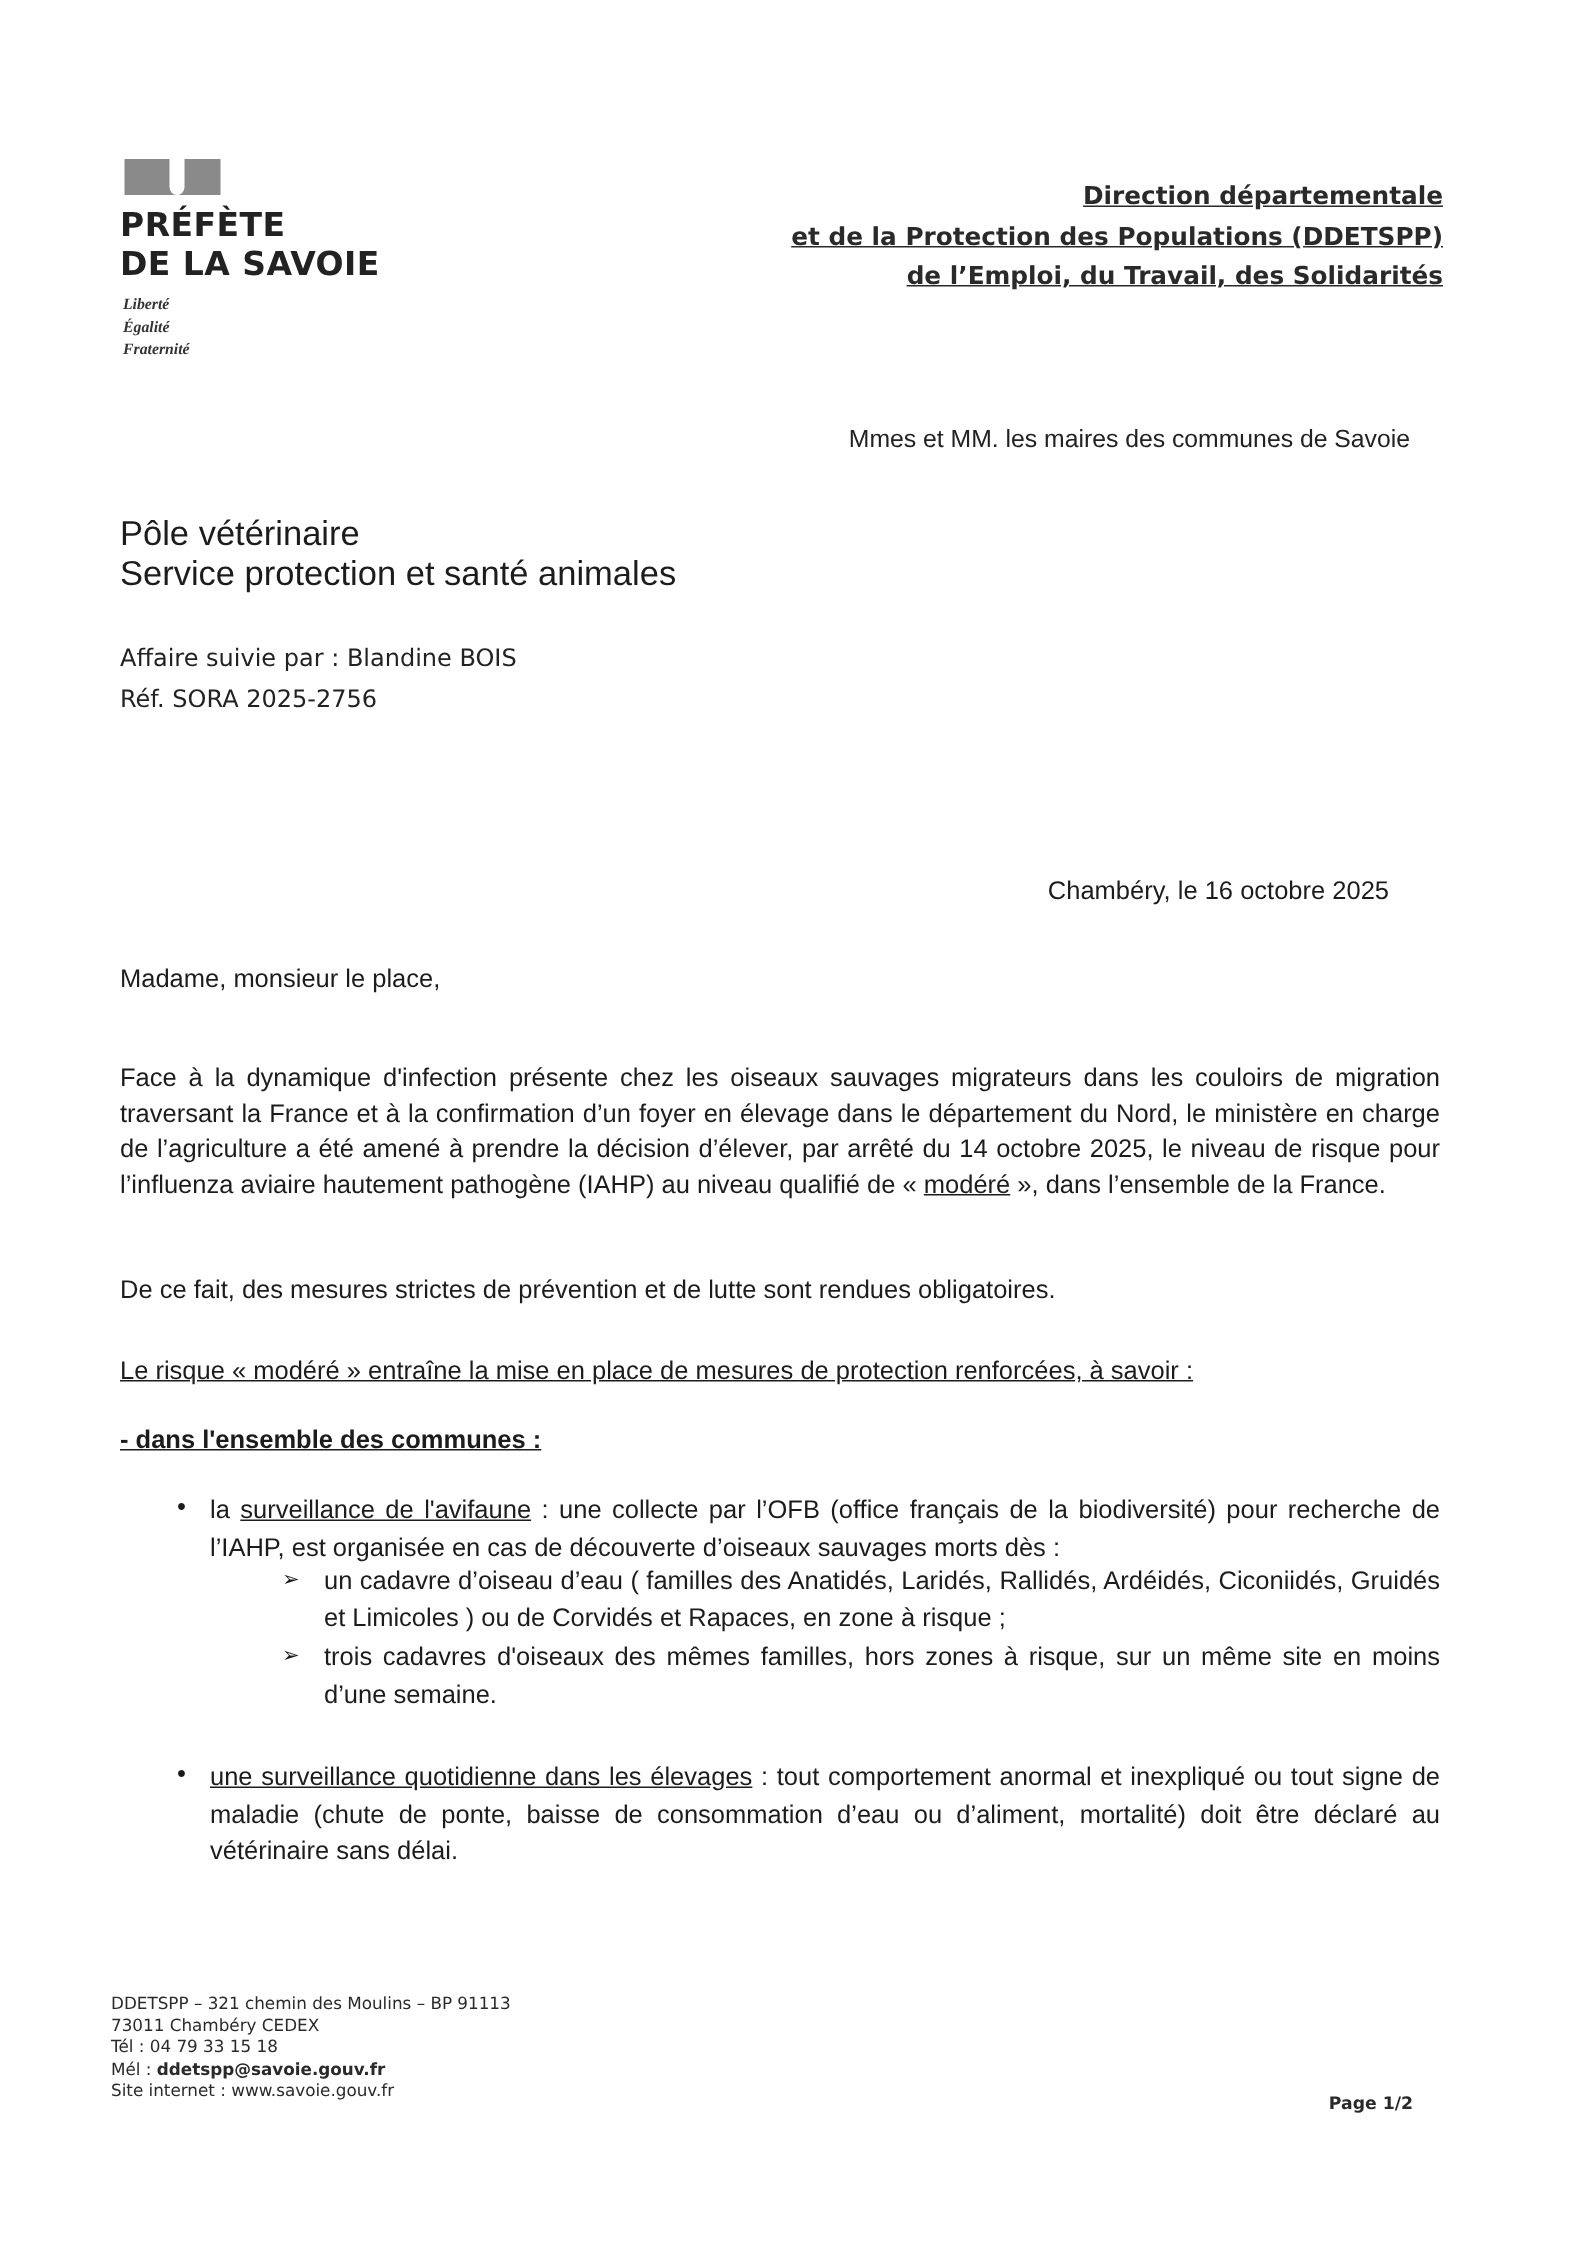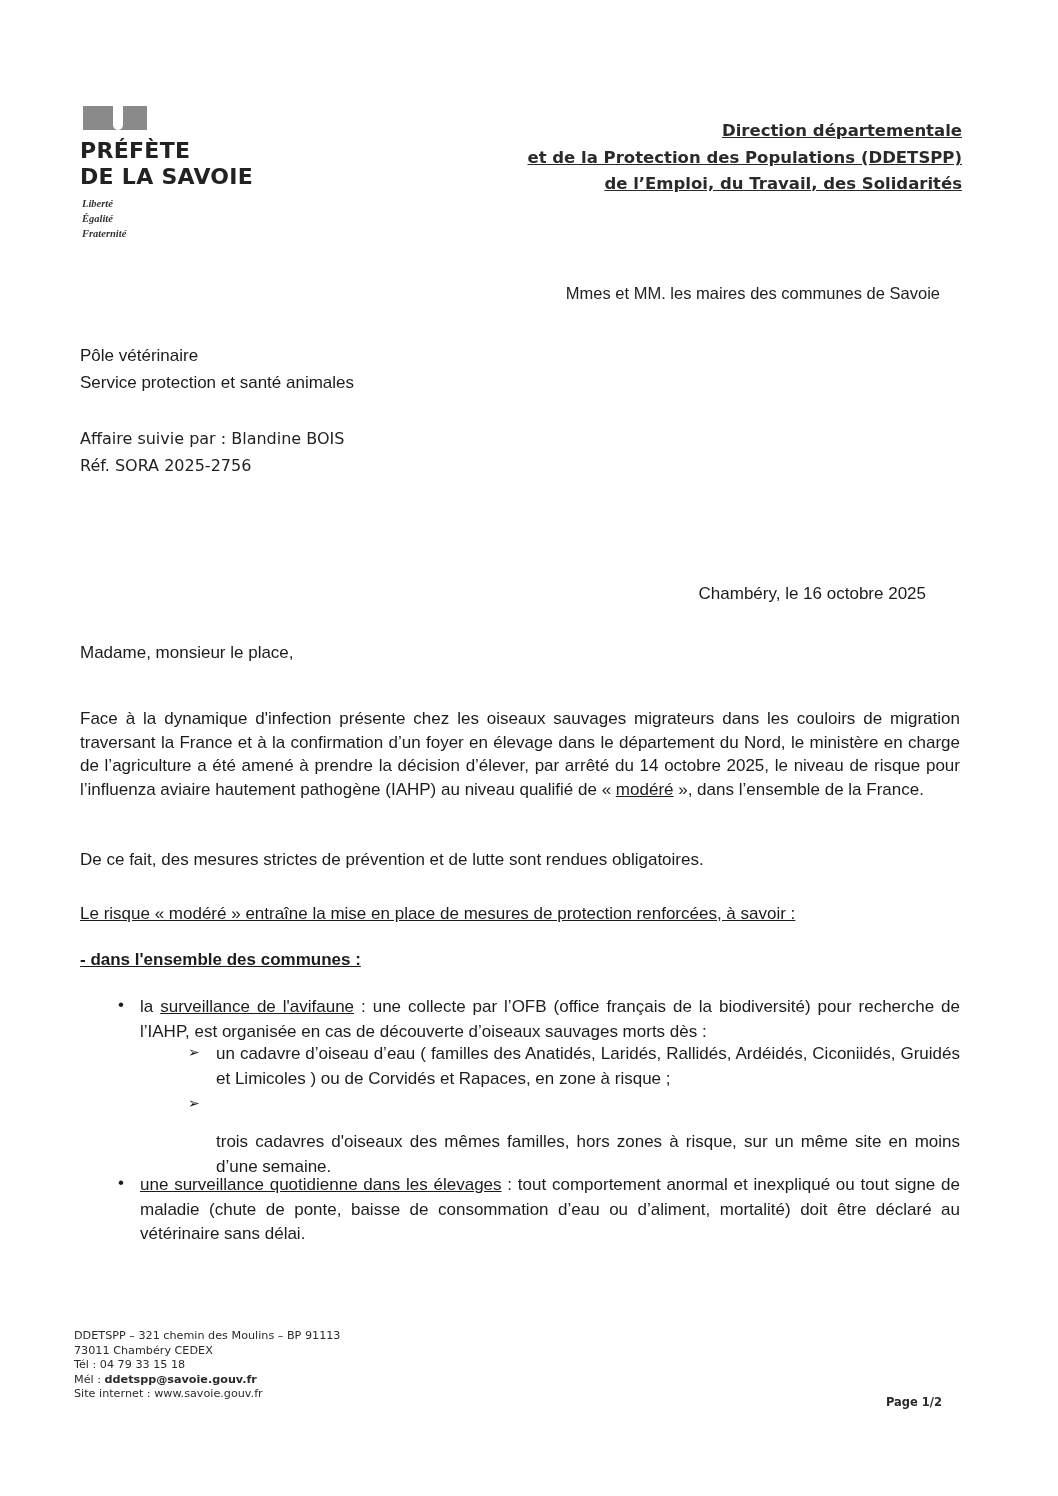--- a/index.html
+++ b/index.html
@@ -6,21 +6,21 @@
   body { width:1058px; height:1496px; position:relative; overflow:hidden; color:#1c1c1c;
          font-family:"Liberation Sans", sans-serif; }
   .abs { position:absolute; }
   
   .logo-flag { left:83px; top:106px; width:64px; height:24px; background:#8a8a8a; }
   .logo-flag .cut { position:absolute; left:30px; top:0; width:10px; height:24px; background:#fff; border-radius:0 0 6px 6px; }
   .logo-title { left:80px; top:138px; font-family:"DejaVu Sans", sans-serif; font-weight:bold; font-size:22px; line-height:26px; color:#222; letter-spacing:0.3px; }
   .motto { left:82px; top:196px; font-family:"Liberation Serif", serif; font-style:italic; font-weight:bold; font-size:10.5px; line-height:15px; color:#333; }
   .direction { right:96px; top:118px; text-align:right; font-family:"DejaVu Sans", sans-serif; font-weight:bold; font-size:16.5px; line-height:26.5px; color:#2a2a2a;text-decoration:underline; }
   .recipient { right:118px; top:284px; font-size:16.5px; color:#222; }
-  .service { left:80px; top:342px; font-size:17px; line-height:27px; }
+  .service { left:80px; top:342px; font-size:23px; line-height:27px; }
   .contact { left:80px; top:451px; font-family:"DejaVu Sans", sans-serif; font-size:16px; line-height:27px; color:#222; }
   .contact a { color:#222; text-decoration:underline; }
   .date { right:132px; top:584px; font-size:17px; }
   .greeting { left:80px; top:643px; font-size:17px; }
   .para { left:80px; width:880px; font-size:17px; line-height:23.5px; text-align:justify; }
   .p1 { top:707px; }
   .p2 { top:848px; }
   .p3 { top:902px; text-decoration:underline; }
   .p4 { top:948px; font-weight:bold; text-decoration:underline; }
   .u { text-decoration:underline; }
@@ -29,21 +29,21 @@
   .bl1 { top:995px; }
   .bl2 { top:1173px; }
   .item { left:140px; width:820px; font-size:17px; line-height:24.5px; text-align:justify; }
   .i1 { top:995px; }
   .i2 { top:1173px; }
   .arrow { left:188px; font-size:14px; }
   .a1 { top:1044px; }
   .a2 { top:1095px; }
   .sub { left:216px; width:744px; font-size:17px; line-height:24.5px; text-align:justify; }
   .s1 { top:1042px; }
-  .s2 { top:1093px;margin-top:37px; }
+  .s2 { top:1093px; }
   .footer { left:74px; top:1329px; font-family:"DejaVu Sans", sans-serif; font-size:11.2px; line-height:14.5px; color:#2a2a2a; }
   .footer .b { font-weight:bold; }
   .pagenum { right:116px; top:1395px; font-family:"DejaVu Sans", sans-serif; font-weight:bold; font-size:11.5px; color:#2a2a2a; }
 </style>
 </head>
 <body>
 
 <div class="abs logo-flag">
     <div class="cut"></div>
   </div>

